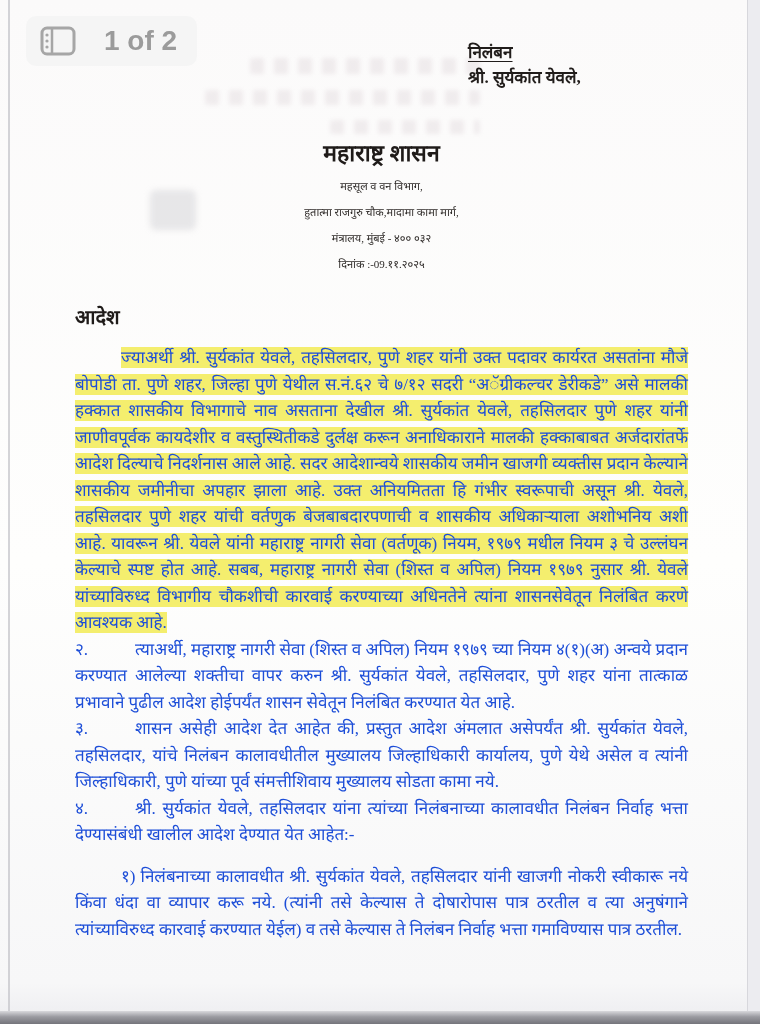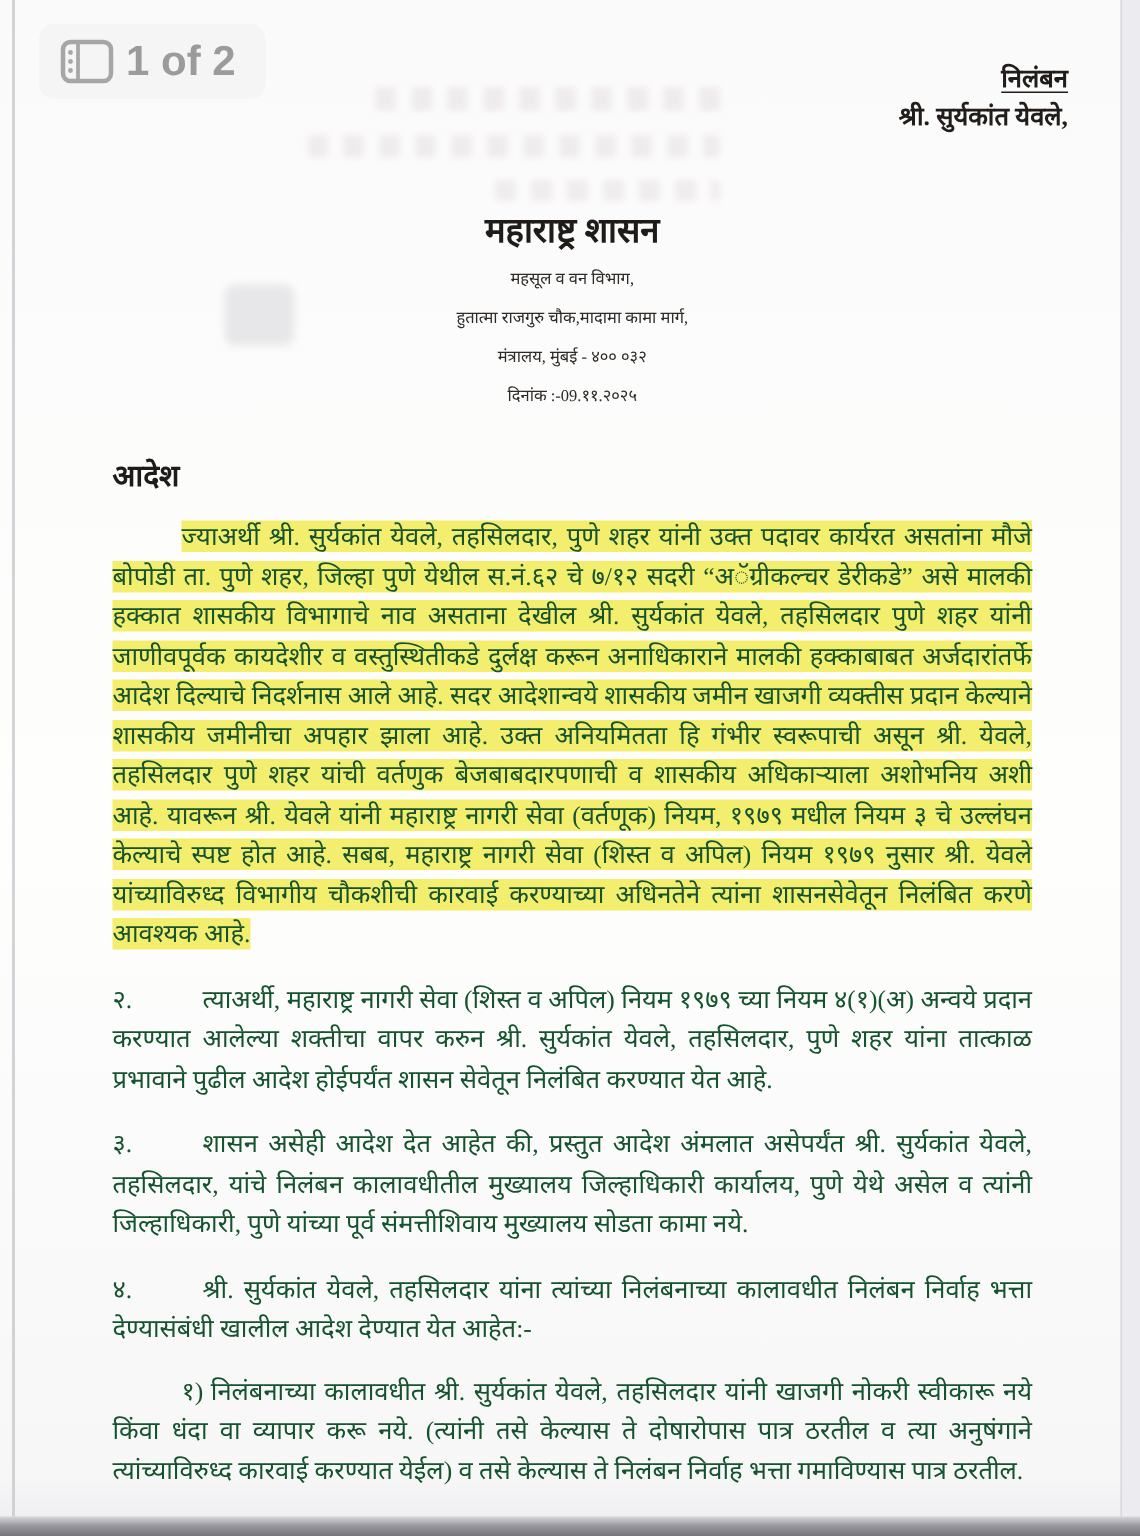--- a/index.html
+++ b/index.html
@@ -13,45 +13,45 @@
   .left-scan-line{position:absolute;left:8px;top:0;width:2px;height:1012px;background:#c6c6cb;opacity:.75;}
   .right-strip{position:absolute;right:0;top:0;width:12px;height:1024px;background:#ececf0;border-left:1px solid #d7d7dc;}
   .bottom-bar{position:absolute;bottom:0;left:0;width:100%;height:13px;
     background:linear-gradient(180deg,#d8d8dc 0%,#9a9aa0 45%,#74747b 100%);}
   .smudge{position:absolute;filter:blur(2px);opacity:.5;border-radius:3px;
     background:repeating-linear-gradient(90deg,rgba(186,168,178,.35) 0 14px,rgba(186,168,178,0) 14px 24px);}
   .blob{position:absolute;filter:blur(3px);background:rgba(175,175,182,.28);border-radius:6px;}
 
   
   .pill{
-    position:absolute;top:16px;left:26px;display:flex;align-items:center;gap:8px;
+    position:absolute;top:16px;left:26px;display:flex;align-items:center;gap:28px;
     background:#f5f5f5;border-radius:10px;padding:9px 20px 9px 14px;
     font-family:"Liberation Sans", sans-serif;font-size:28px;font-weight:600;color:#9b9b9b;
     cursor:pointer;user-select:none;
   }
   .pill svg{display:block;}
 
   
   .suspension{
-    position:absolute;top:40px;left:468px;width:244px;text-align:right;
+    position:absolute;top:40px;left:468px;width:244px;text-align:left;
     font-weight:bold;font-size:17px;line-height:25px;color:#211d1b;
   }
   .suspension .title{text-decoration:underline;text-underline-offset:3px;}
 
   
   .doc{position:absolute;left:75px;top:136px;width:613px;}
   .gov-header{text-align:center;}
   .gov-title{font-size:23px;font-weight:bold;color:#1f1b19;margin:0 0 5px 0;}
   .gov-line{font-size:11px;line-height:26px;color:#2e2a28;}
   .order-heading{font-size:20px;font-weight:bold;color:#1f1b19;margin-top:26px;}
 
-  .para{font-size:17px;line-height:26.5px;text-align:justify;color:#14532d;margin:0;}
+  .para{font-size:17px;line-height:26.5px;text-align:justify;color:#1d4ed8;margin:0;}
   .para.first{margin-top:15px;text-indent:46px;}
   .hl{background:#f4ee6e;box-decoration-break:clone;-webkit-box-decoration-break:clone;padding:1px 0;}
-  .para.numbered{margin-top:17px;}
+  .para.numbered{}
   .pnum{display:inline-block;width:60px;font-weight:400;}
   .para.subitem{margin-top:15px;text-indent:46px;}
   .snum{margin-right:5px;}
 </style>
 </head>
 <body>
 
 <div class="left-scan-line"></div>
 <div class="right-strip"></div>
 <div class="bottom-bar"></div>

